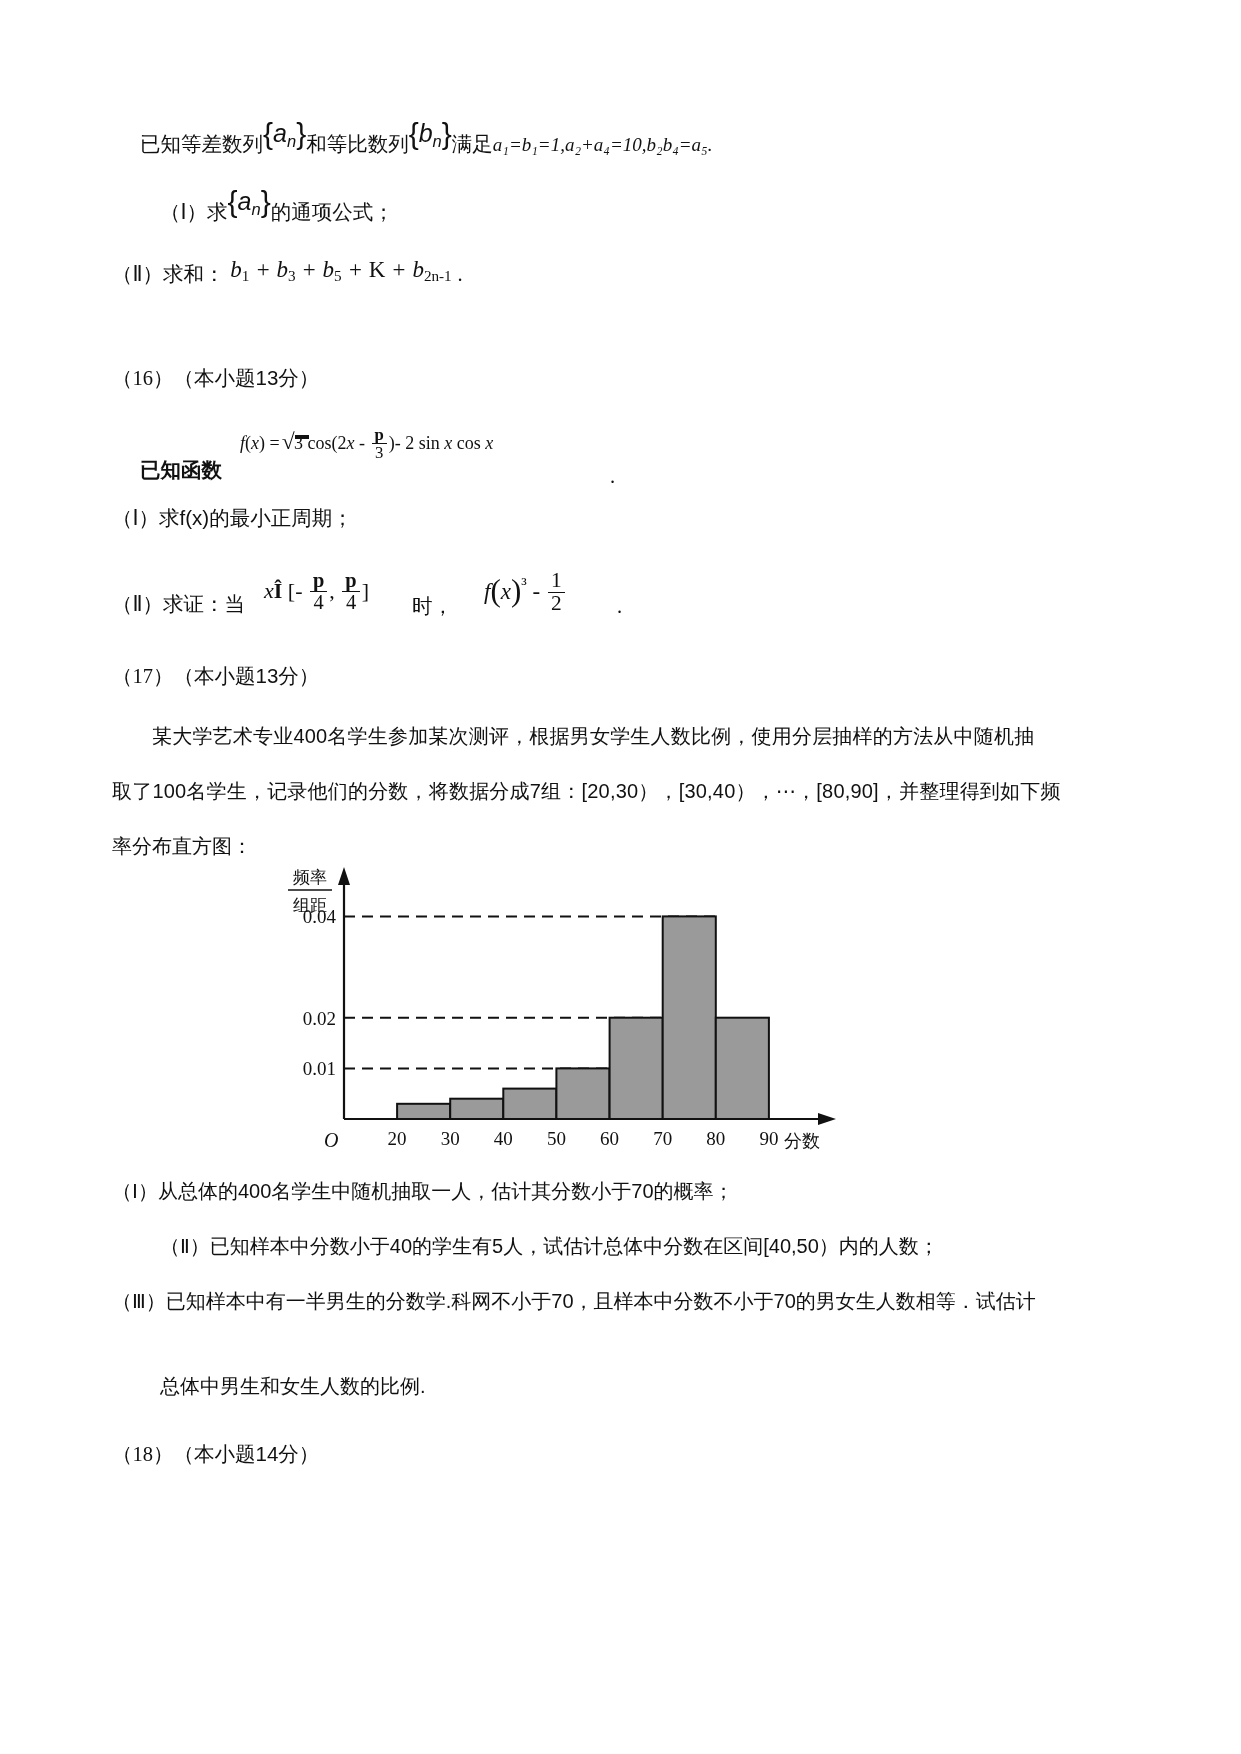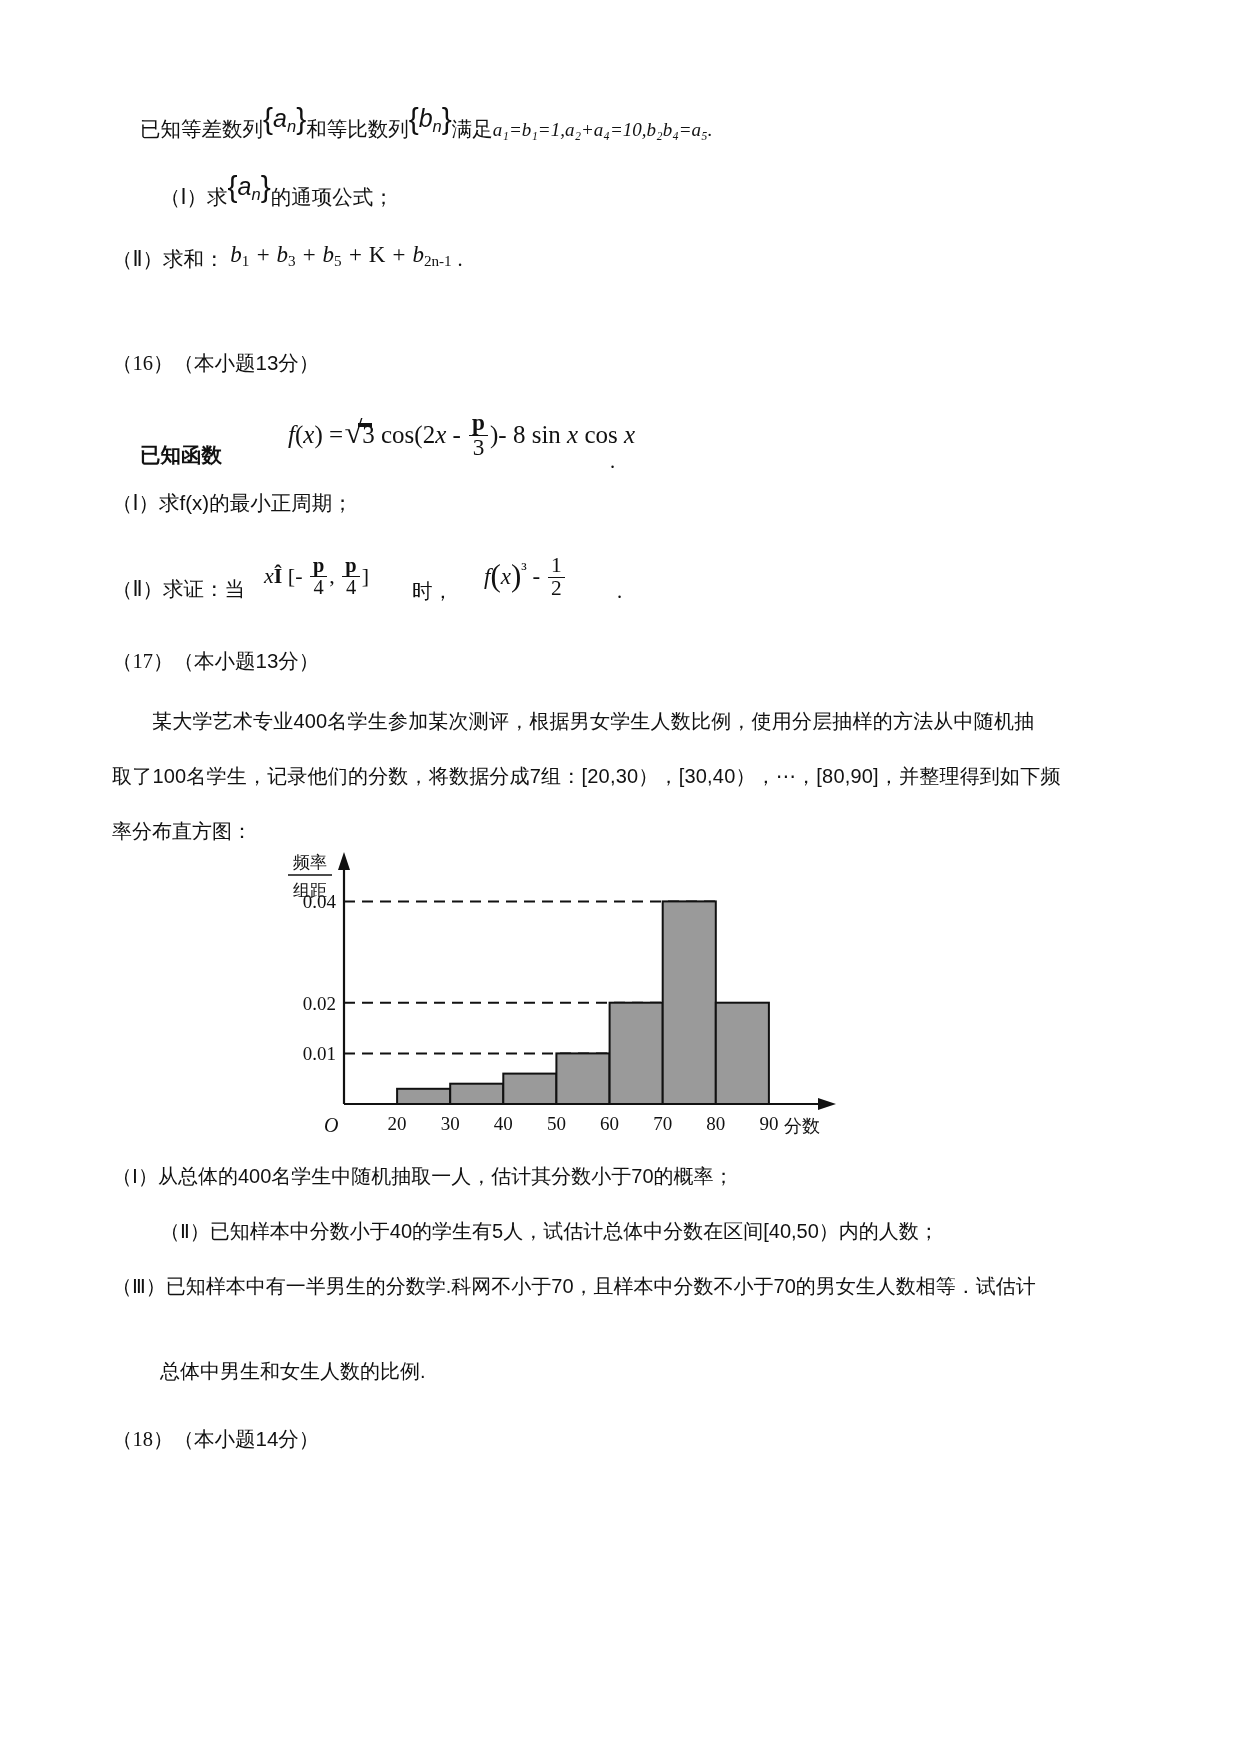--- a/index.html
+++ b/index.html
@@ -10,21 +10,21 @@
   body {
     width: 1241px;
     height: 1754px;
     position: relative;
     font-family: "Liberation Serif", "DejaVu Serif", serif;
     color: #111;
     overflow: hidden;
   }
   .page {
     position: absolute;
-    left: 0; top: 1px;
+    left: 0; top: 16px;
     width: 1241px;
     height: 1276px;
     background: #fff;
   }
   .content {
     position: absolute;
     left: 112px;
     top: 110px;
     width: 1020px;
   }
@@ -152,27 +152,27 @@
 
     <div class="blk l-q16-head">
       <span class="para cn">
         <span class="songti">（16）</span><span>（本小题13分）</span>
       </span>
     </div>
 
     <div class="blk l-q16-fn">
       <span class="para cn" style="position:relative;">
         <span style="position:absolute;left:0px;top:34px;font-weight:bold;">已知函数</span>
-        <span class="songti" style="position:absolute;left:100px;top:0px;font-size:25px;white-space:nowrap;margin-left:48px;">
+        <span class="songti" style="position:absolute;left:100px;top:0px;font-size:18px;white-space:nowrap;">
           <span class="mi">f</span><span class="up">(</span><span class="mi">x</span><span class="up">)</span> <span class="up">=</span><span class="sqrt"><span class="rand"><span class="rad">√</span><span class="bar"></span></span></span><span class="up">3</span>
           <span class="up">cos(2</span><span class="mi">x</span> <span class="up">-</span>
           <span class="frac">
             <span class="num" style="font-weight:700;">p</span>
             <span class="den">3</span>
-          </span><span class="up">)</span><span class="up">-</span> <span class="up">8 sin</span> <span class="mi">x</span> <span class="up">cos</span> <span class="mi">x</span>
+          </span><span class="up">)</span><span class="up">-</span> <span class="up">2 sin</span> <span class="mi">x</span> <span class="up">cos</span> <span class="mi">x</span>
         </span>
         <span class="songti" style="position:absolute;left:470px;top:40px;">.</span>
       </span>
     </div>
 
     <div class="blk l-q16-i">
       <span class="para cn">（Ⅰ）求f(x)的最小正周期；</span>
     </div>
 
     <div class="blk l-q16-ii">

